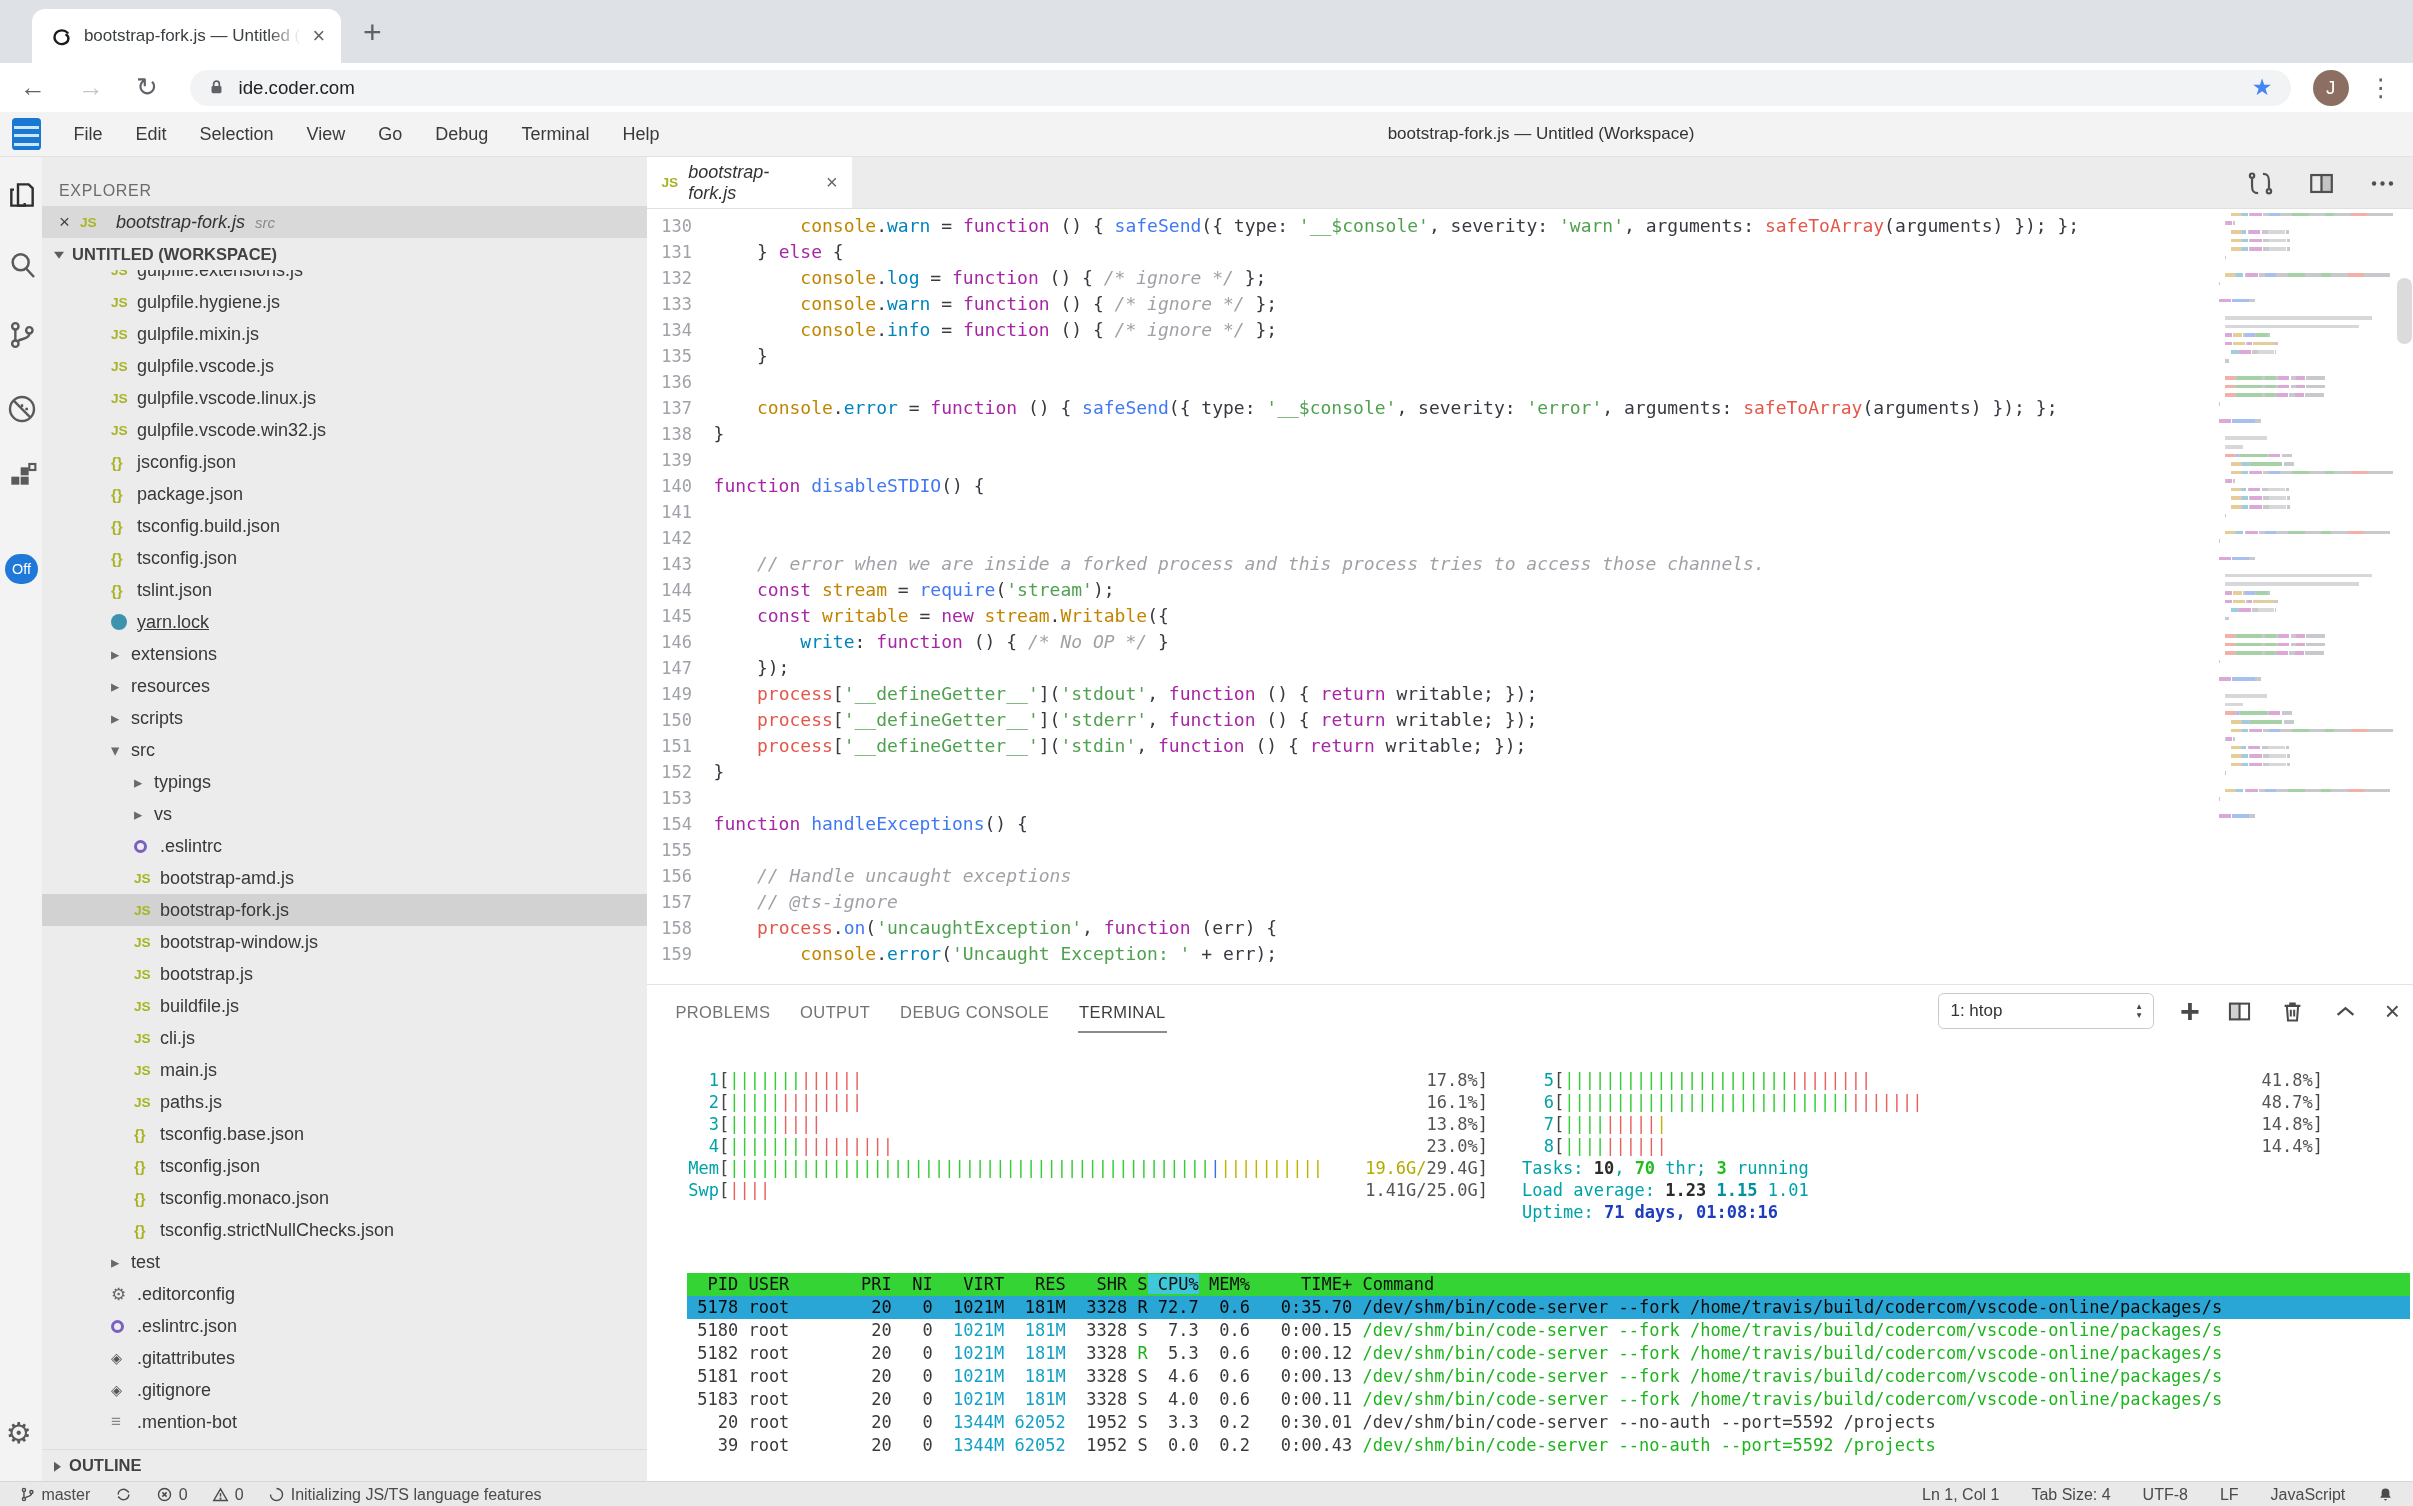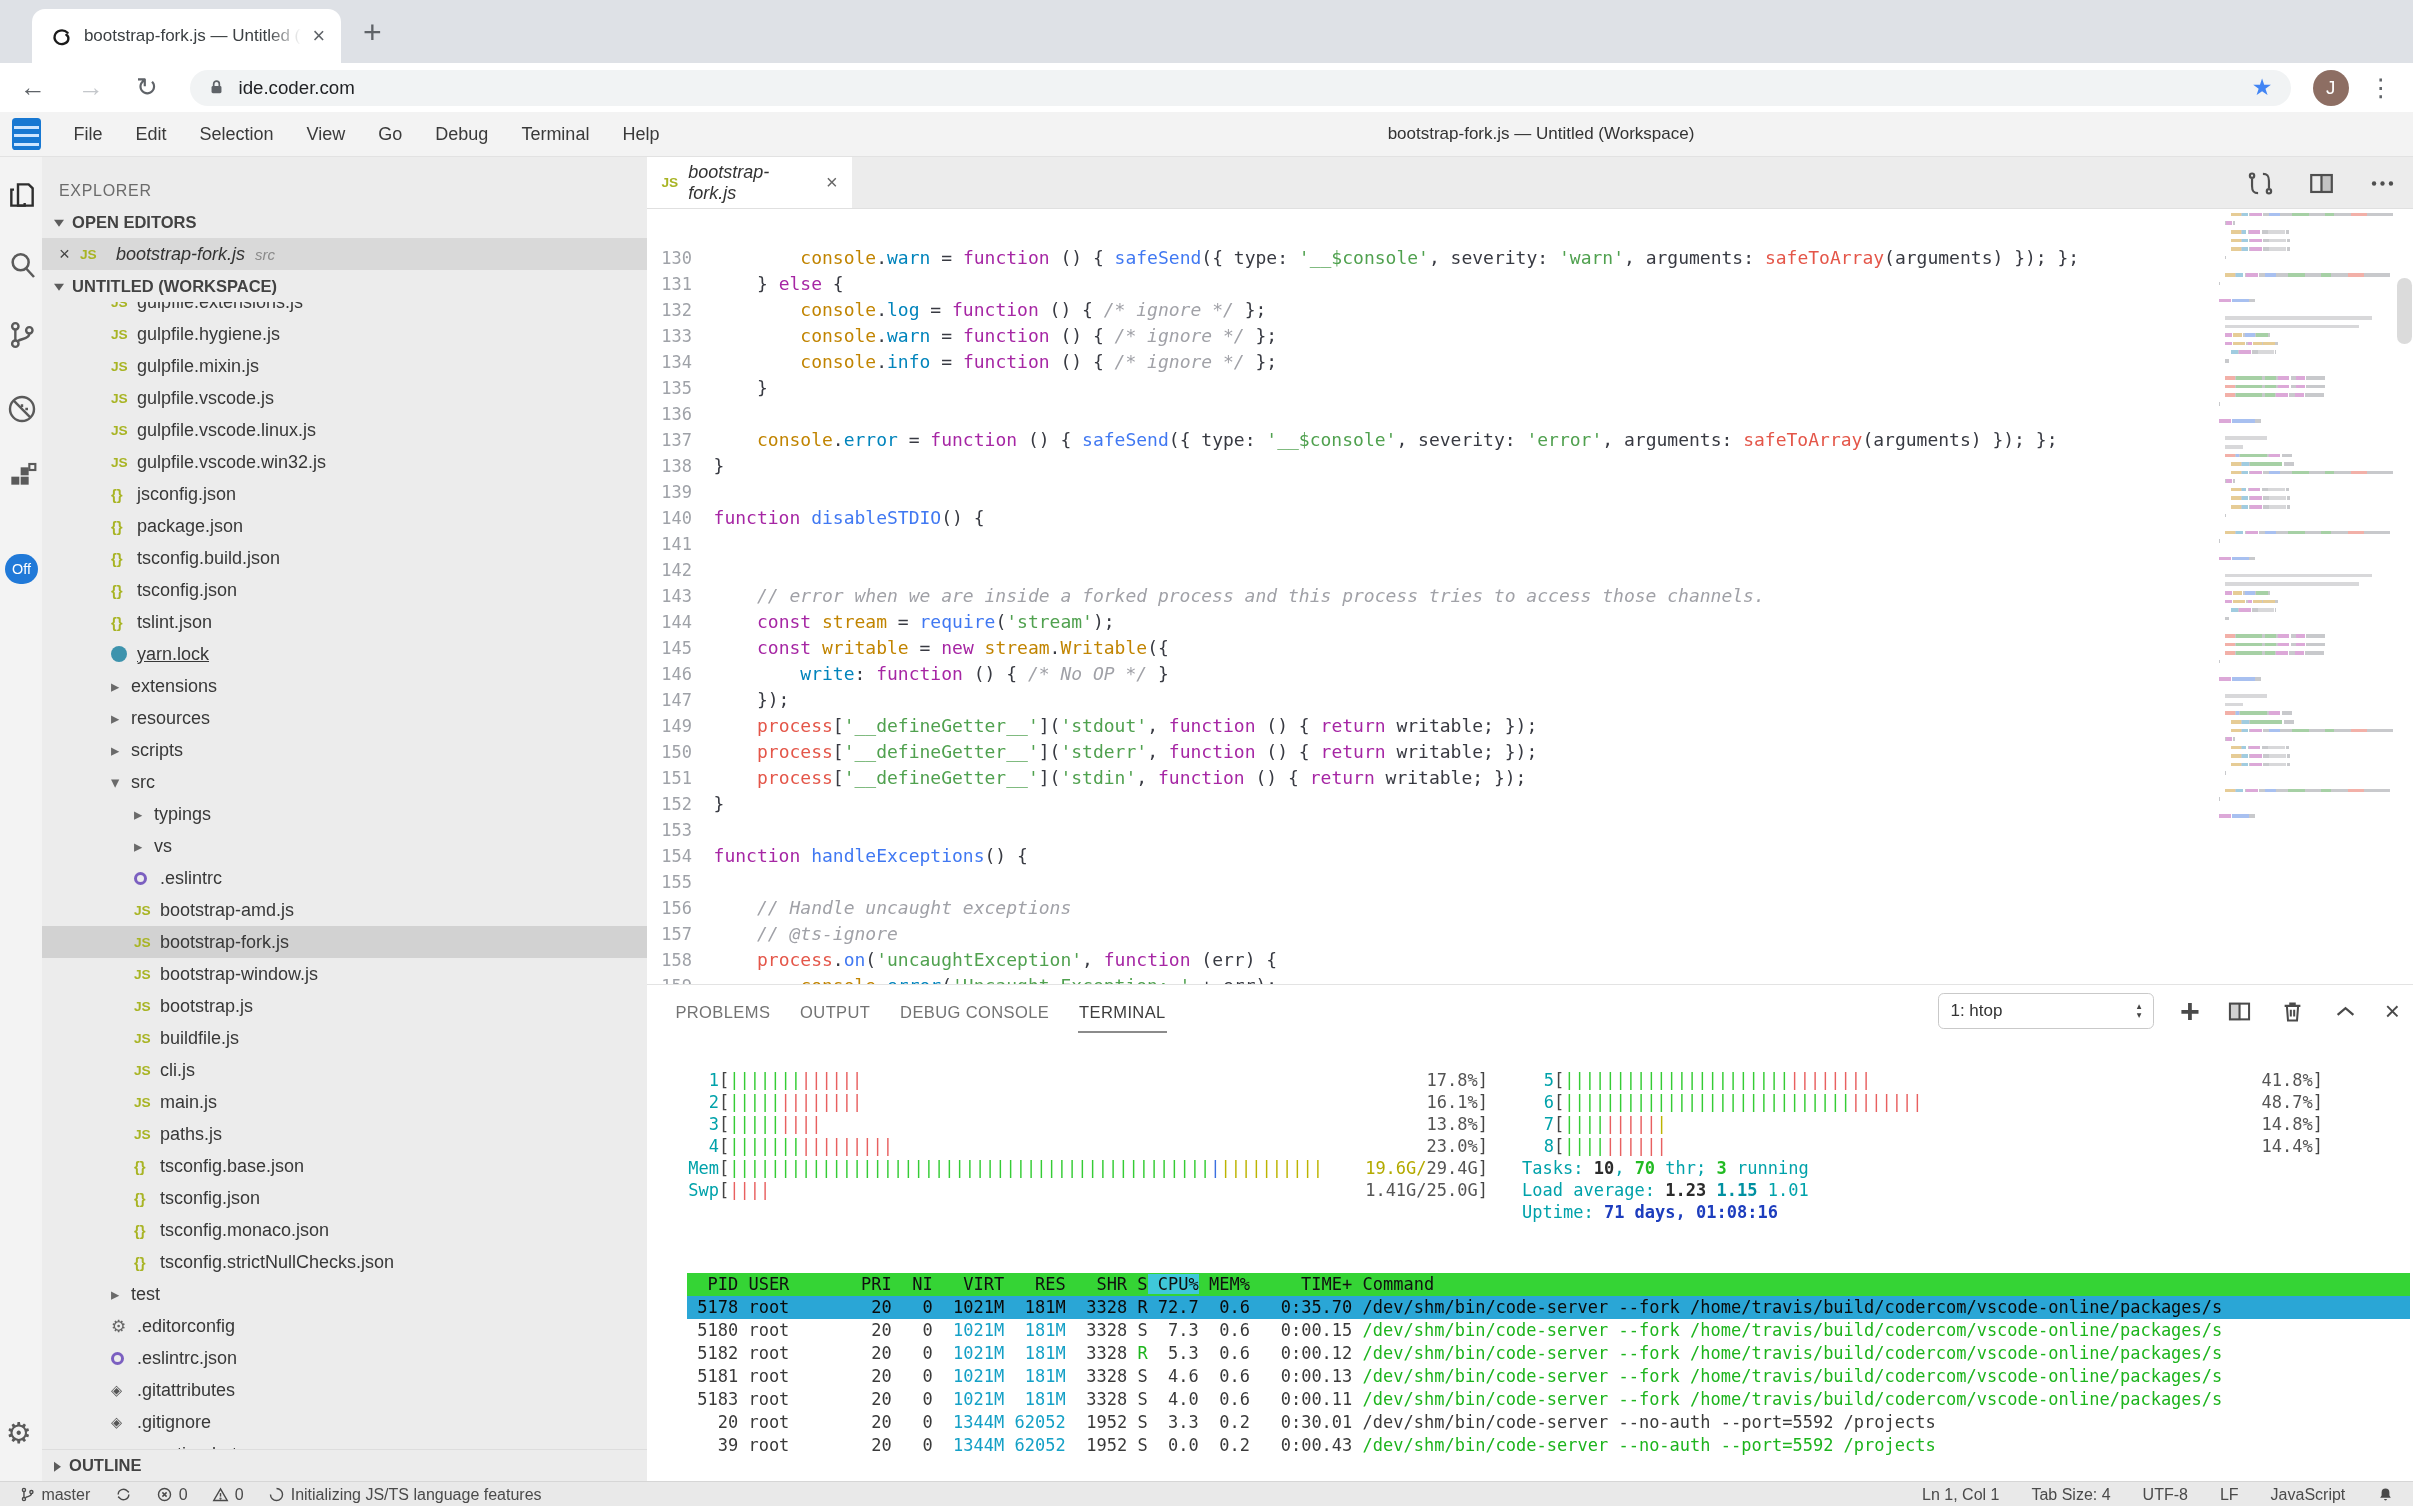--- a/index.html
+++ b/index.html
@@ -77,21 +77,21 @@
   .editorzone { flex:1; min-width:0; display:flex; flex-direction:column; background:#fff; }
   .tabbar { height:52px; background:#ececec; border-bottom:0.7px solid #e0e0e0; display:flex; position:relative; flex:none; }
   .etab { width:205px; background:#fff; display:flex; align-items:center; padding:0 14.4px; gap:10px; }
   .etab-title { font-size:18px; font-style:italic; color:#333; }
   .etab-x { margin-left:auto; font-size:20px; color:#666; }
   .ed-actions { position:absolute; right:16px; top:0; height:52px; display:flex; align-items:center; gap:32px; color:#4f4f4f; }
   .ed-actions svg { width:29px; height:29px; }
 
   .editor { flex:1; position:relative; overflow:hidden; background:#fff;
             font-family:"DejaVu Sans Mono", monospace; }
-  .codewrap { position:absolute; top:4.3px; left:0; right:201px;margin-top:32px; }
+  .codewrap { position:absolute; top:4.3px; left:0; right:201px; }
   .cl { display:flex; height:26px; line-height:26px; font-size:18px; white-space:pre; }
   .ln { width:45px; text-align:right; color:#9fa2a8; font-size:17px; flex:none; margin-right:21.6px; }
   .tok-p { color:#383a42; } .tok-k { color:#a626a4; } .tok-f { color:#4078f2; }
   .tok-s { color:#50a14f; } .tok-c { color:#a0a1a7; font-style:italic; }
   .tok-o { color:#c18401;text-align:center; } .tok-r { color:#e45649; } .tok-m { color:#0184bc; }
   .minimap { position:absolute; top:1.4px; right:20px; width:174px; overflow:hidden; }
   .mm-row { height:8.6px; display:flex; align-items:center; }
   .mm-seg { height:3.6px; flex:none; }
   .vscroll { position:absolute; right:1.4px; top:69px; width:14.4px; height:66px; background:#00000024; border-radius:7.2px; }
 
@@ -210,24 +210,20 @@
             <rect x="11" y="5.5" width="6" height="6"></rect>
             <rect x="17.5" y="3" width="4.5" height="4.5" fill="none" stroke="currentColor" stroke-width="1.6"></rect>
           </svg>
       </span>
       <span class="off-badge">Off</span>
       <span class="ab-ic gear-glyph" style="top:1259px">⚙</span>
     </div>
 
     <div class="sidebar">
       <div class="sb-title">EXPLORER</div>
-      <div class="sec-h">
-        <span class="tw"></span>
-        <span>OPEN EDITORS</span>
-      </div>
       <div class="oe-item">
         <span class="oe-x">×</span>
         <span class="fico">
             <span class="ic-js">JS</span>
           </span>
         <span class="oe-name">bootstrap-fork.js</span>
         <span class="oe-badge">src</span>
       </div>
       <div class="sec-h">
         <span class="tw"></span>

